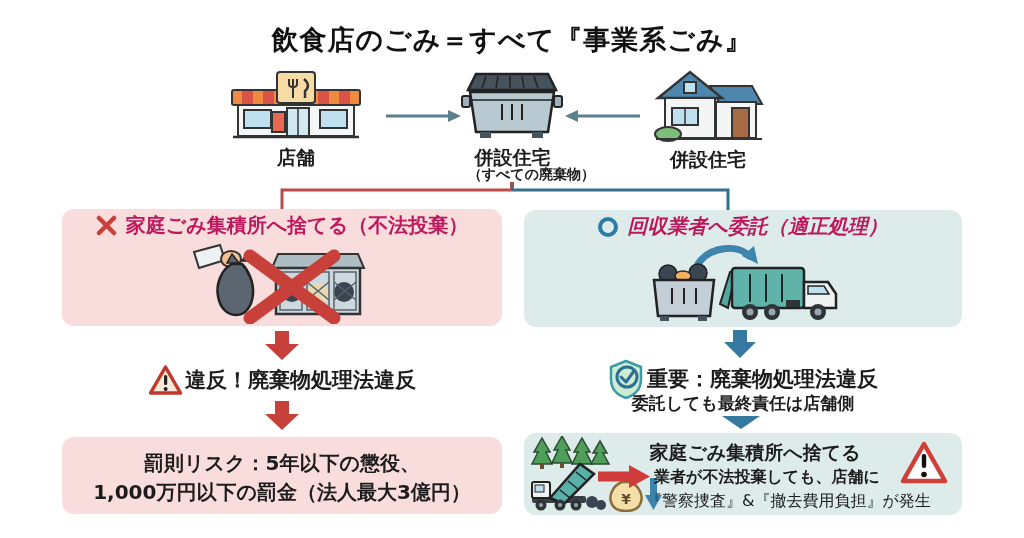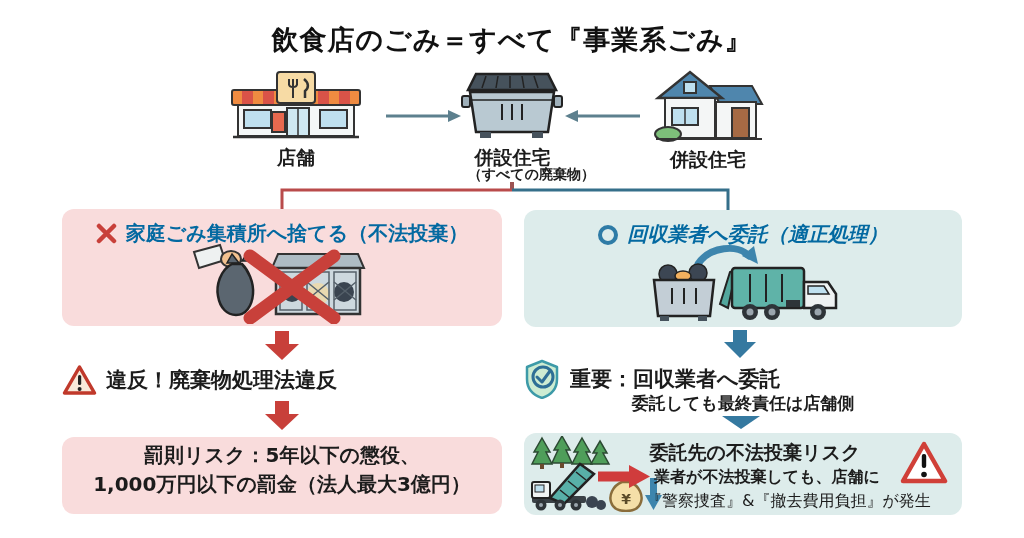--- a/index.html
+++ b/index.html
@@ -12,34 +12,34 @@
     top:22px;left:0;width:100%;text-align:center;
     font-size:27px;font-weight:bold;letter-spacing:1px;color:#111;
   }
   .node-label{font-size:19px;font-weight:bold;text-align:center;}
   .node-sublabel{font-size:14px;font-weight:bold;text-align:right;}
   .box{position:absolute;border-radius:12px;}
   .pink{background:#f9dcdc;}
   .tealbg{background:#ddeceb;}
   .box-head{
     display:flex;align-items:center;justify-content:center;gap:9px;
-    padding-top:11px;font-size:20px;font-weight:bold;color:#0369a1;
+    padding-top:3px;font-size:20px;font-weight:bold;color:#be185d;
   }
   .circle-mark{
     width:20px;height:20px;border:4px solid #2e7ba6;border-radius:50%;
     box-sizing:border-box;flex:0 0 auto;
   }
   .flow-row{
-    position:absolute;display:flex;align-items:center;justify-content:flex-start;gap:9px;
+    position:absolute;display:flex;align-items:center;justify-content:center;gap:2px;
     font-size:21px;font-weight:bold;
   }
   .subnote{position:absolute;text-align:center;font-size:17px;font-weight:bold;}
   .penalty-text{
     position:absolute;width:100%;text-align:center;
-    font-size:20px;font-weight:bold;line-height:29px;padding-top:4px;
+    font-size:20px;font-weight:bold;line-height:29px;padding-top:12px;
   }
   .risk-title{position:absolute;left:96px;width:270px;top:7px;text-align:center;
     font-size:19px;font-weight:bold;}
   .risk-line1{position:absolute;left:130px;top:34px;font-size:16px;font-weight:bold;}
   .risk-line2{position:absolute;left:122px;top:58px;font-size:16px;font-weight:normal;}
   svg{display:block;}
 </style>
 </head>
 <body>
 
@@ -201,21 +201,21 @@
   <svg class="abs" style="left:723px;top:330px;" width="34" height="28" viewBox="0 0 34 28">
     <polygon points="10,0 24,0 24,12 33,12 17,28 1,12 10,12" fill="#3579a0"></polygon>
   </svg>
 
   <div class="flow-row" style="left:524px;top:359px;width:438px;">
     <svg width="37" height="40" viewBox="0 0 37 40">
       <path d="M18,2 L33,8 V20 C33,30 27,36 18,39 C9,36 3,30 3,20 V8 Z" fill="#cdecd2" stroke="#3d9aa8" stroke-width="2.5" stroke-linejoin="round"></path>
       <circle cx="19" cy="18" r="10" fill="none" stroke="#2e6f96" stroke-width="3"></circle>
       <path d="M13,18 L18,23 L26,12" fill="none" stroke="#2e6f96" stroke-width="3" stroke-linecap="round" stroke-linejoin="round"></path>
     </svg>
-    <span>重要：回収業者へ委託</span>
+    <span>重要：廃棄物処理法違反</span>
   </div>
 
   <div class="subnote" style="left:524px;top:392px;width:438px;">委託しても最終責任は店舗側</div>
 
   <svg class="abs" style="left:722px;top:416px;" width="38" height="13" viewBox="0 0 38 13">
     <polygon points="0,0 38,0 19,13" fill="#3579a0"></polygon>
   </svg>
 
   <div class="box tealbg" style="left:524px;top:433px;width:438px;height:82px;">
     <svg class="abs" style="left:6px;top:3px;" width="132" height="76" viewBox="0 0 132 76">
@@ -247,21 +247,21 @@
       <polygon points="90,40 102,40 100,47 92,47" fill="#f5dfa8" stroke="#8a6d3b" stroke-width="2"></polygon>
       <path d="M92,46 C82,50 79,60 81,66 C83,73 89,75 96,75 C103,75 109,73 111,66 C113,60 110,50 100,46 Z" fill="#f5dfa8" stroke="#8a6d3b" stroke-width="2.5"></path>
       <text x="96" y="68" font-size="14" font-weight="bold" fill="#5a4a28" text-anchor="middle" font-family="DejaVu Sans, sans-serif">¥</text>
 
       <rect x="120" y="42" width="7" height="19" fill="#3d85ad"></rect>
       <polygon points="115,59 132,59 123.5,74" fill="#3d85ad"></polygon>
     </svg>
     <svg class="abs" style="left:74px;top:32px;" width="52" height="23" viewBox="0 0 52 23">
       <polygon points="0,6.5 31,6.5 31,0 52,11.5 31,23 31,16.5 0,16.5" fill="#d03c3c"></polygon>
     </svg>
-    <div class="risk-title">委託先の不法投棄リスク</div>
+    <div class="risk-title">家庭ごみ集積所へ捨てる</div>
     <div class="risk-line1">業者が不法投棄しても、店舗に</div>
     <div class="risk-line2">『警察捜査』&amp;『撤去費用負担』が発生</div>
     <svg class="abs" style="left:376px;top:8px;" width="48" height="44" viewBox="0 0 48 44">
       <path d="M24,3 L45,40 L3,40 Z" fill="#ffffff" stroke="#d04038" stroke-width="4.5" stroke-linejoin="round"></path>
       <rect x="21.8" y="13" width="4.4" height="14" rx="2" fill="#111"></rect>
       <circle cx="24" cy="33.5" r="2.8" fill="#111"></circle>
     </svg>
   </div>
 
 </div>

